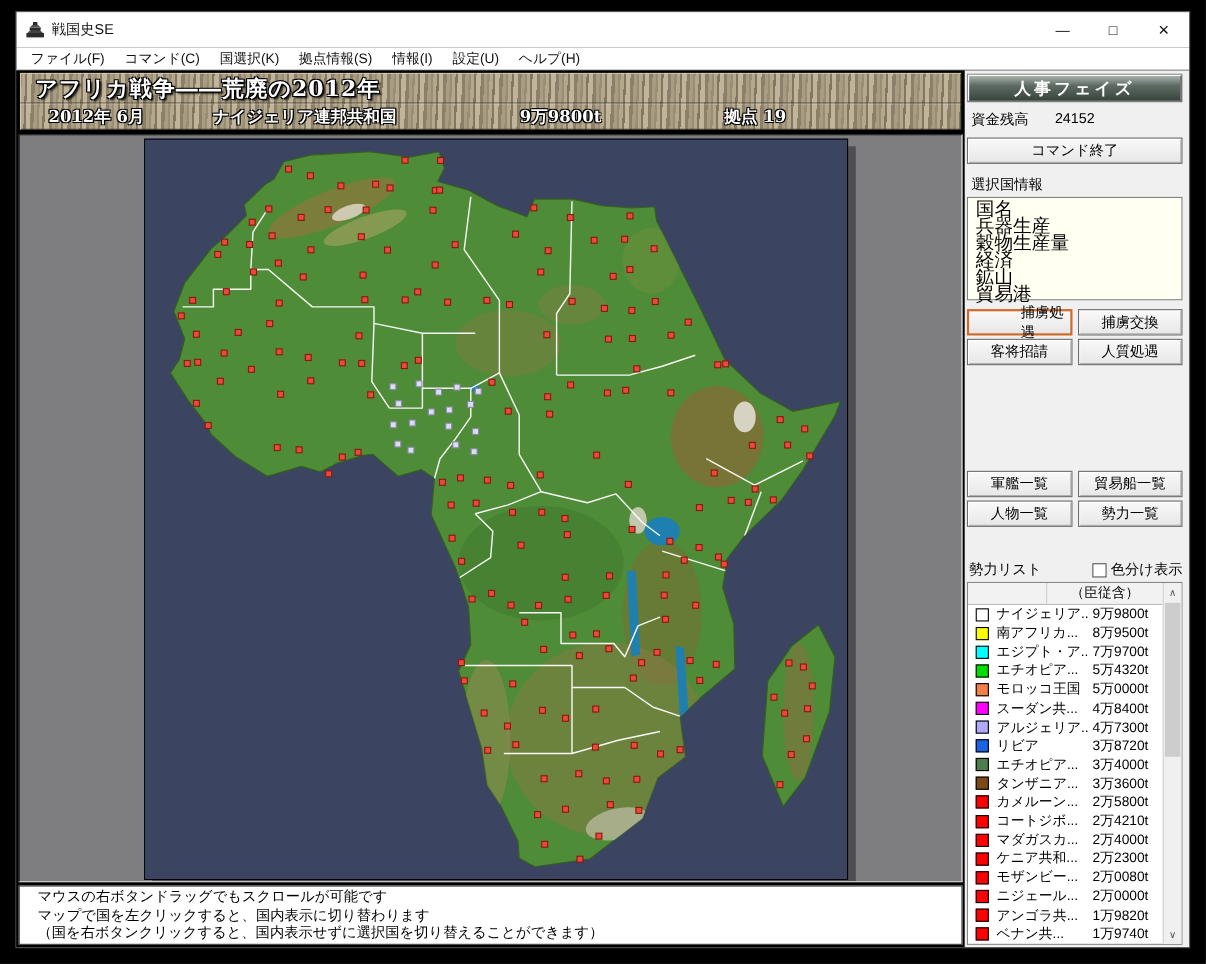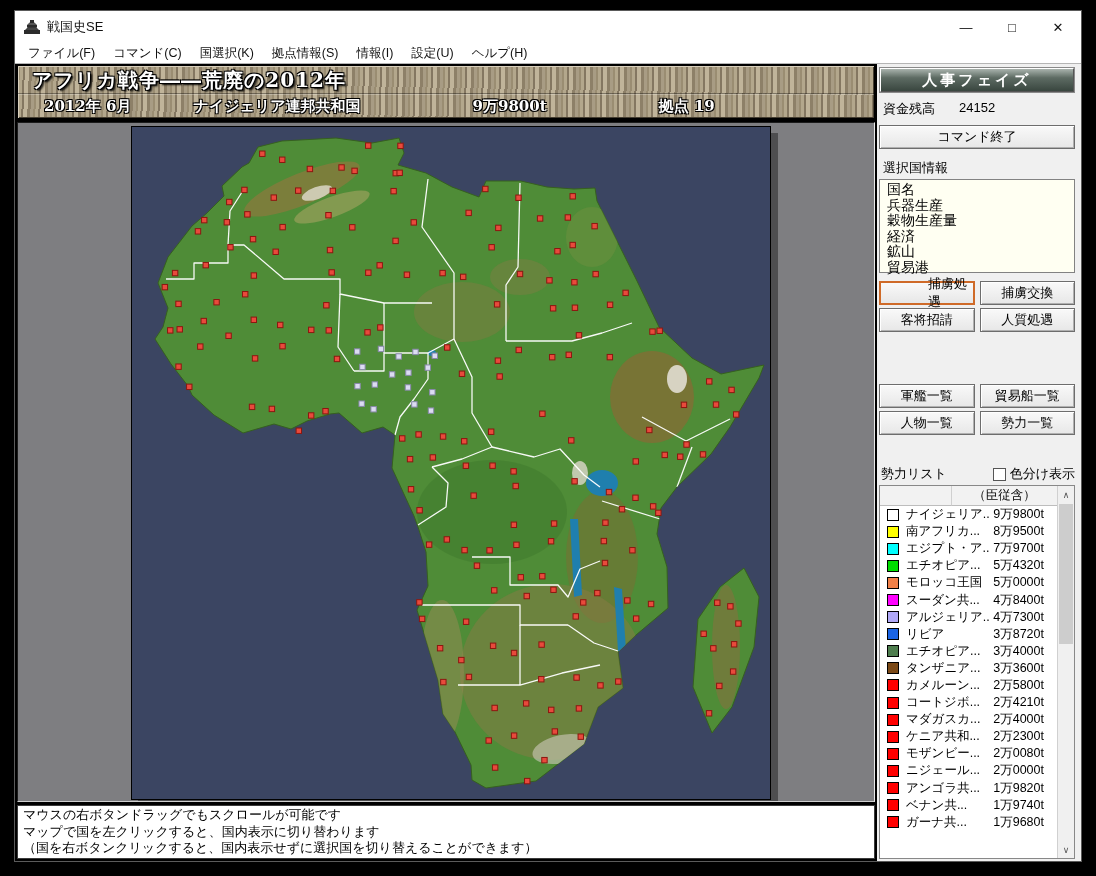--- a/index.html
+++ b/index.html
@@ -42,43 +42,43 @@
 
   
   .map-frame { flex:1; margin-top:3px; background:#7e7e81; border:1px solid #1c1c1c;
                border-right-color:#e8e8e8; border-bottom-color:#cfcfcf; position:relative; overflow:hidden; min-height:0; }
   .map-image { position:absolute; left:113px; top:3px; width:640px; height:674px;
                border:1px solid #000; box-shadow:7px 7px 0 rgba(20,20,20,.45); background:#3b4562; }
   .map-image svg { display:block; }
 
   
   .statusbox { height:54px; flex:0 0 auto; margin-top:3px; background:#fff; border:1px solid #3a3a3a;
-               font-size:13px; line-height:16.5px; color:#000; padding:1px 5px; }
+               font-size:13px; line-height:16.5px; color:#000; padding:1px 16px; }
 
   
   .panel { width:204px; margin-left:2px; background:#f0f0f0; display:flex; flex-direction:column;
            padding:3px 6px 2px 2px; min-height:0; }
   .phase-banner { height:24px; flex:0 0 auto; display:flex; align-items:center; justify-content:center;
      color:#fff; font-size:15px; font-weight:bold; letter-spacing:3px;
      background:linear-gradient(180deg,#a9b3ad 0%, #5d6b63 40%, #39463f 100%);
      border:1px solid #fff; border-right-color:#555; border-bottom-color:#555;
      box-shadow:0 0 0 1px #8a8a8a; margin:1px; }
   .funds-row { display:flex; margin:7px 0 0 4px; font-size:13px; color:#000; flex:0 0 auto;text-align:center; }
   .funds-val { margin-left:24px; }
   .btn { background:linear-gradient(180deg,#f9f9f9,#e7e7e7); border:1px solid #6d6d6d;
          box-shadow:inset 1px 1px 0 #fff, inset -1px -1px 0 #b0b0b0;
          font-size:13px; color:#000; display:flex; align-items:center; justify-content:center; cursor:default; }
   .btn-wide { height:24px; margin-top:7px; flex:0 0 auto; }
   .btn.focused { border:2px solid #cf6a28; box-shadow:none;padding-left:47px; }
   .sec-label { font-size:13px; color:#000; margin:10px 0 2px 4px; flex:0 0 auto; }
   .info-list { height:94px; flex:0 0 auto; background:#fffff2; border:1px solid #828282;
-               font-size:14px; line-height:15.5px; padding:2px 0 0 7px; color:#000; }
+               font-size:17px; line-height:15.5px; padding:2px 0 0 7px; color:#000; }
   .btn-grid { display:grid; grid-template-columns:1fr 1fr; gap:3px 5px; margin-top:8px; flex:0 0 auto; }
   .btn-grid .btn { height:24px; }
-  .grid2 { margin-top:52px; }
+  .grid2 { margin-top:96px; }
   .plist-caption { display:flex; align-items:center; margin:30px 0 2px 2px; font-size:13px; color:#000; flex:0 0 auto; }
   .checkbox-wrap { margin-left:auto; display:flex; align-items:center; }
   .checkbox { width:13px; height:13px; background:#fff; border:1px solid #555; margin-right:4px; }
 
   
   .power-list { flex:1; min-height:0; border:1px solid #888; background:#fff; display:flex; flex-direction:column; }
   .pl-body { flex:1; display:flex; min-height:0; }
   .pl-main { flex:1; display:flex; flex-direction:column; min-width:0;justify-content:flex-end; }
   .pl-header { height:20px; display:flex; flex:0 0 auto; background:#f2f2f2; font-size:12.5px; color:#000; }
   .pl-h1 { width:72px; border-right:1px solid #d0d0d0; border-bottom:1px solid #bdbdbd; }

